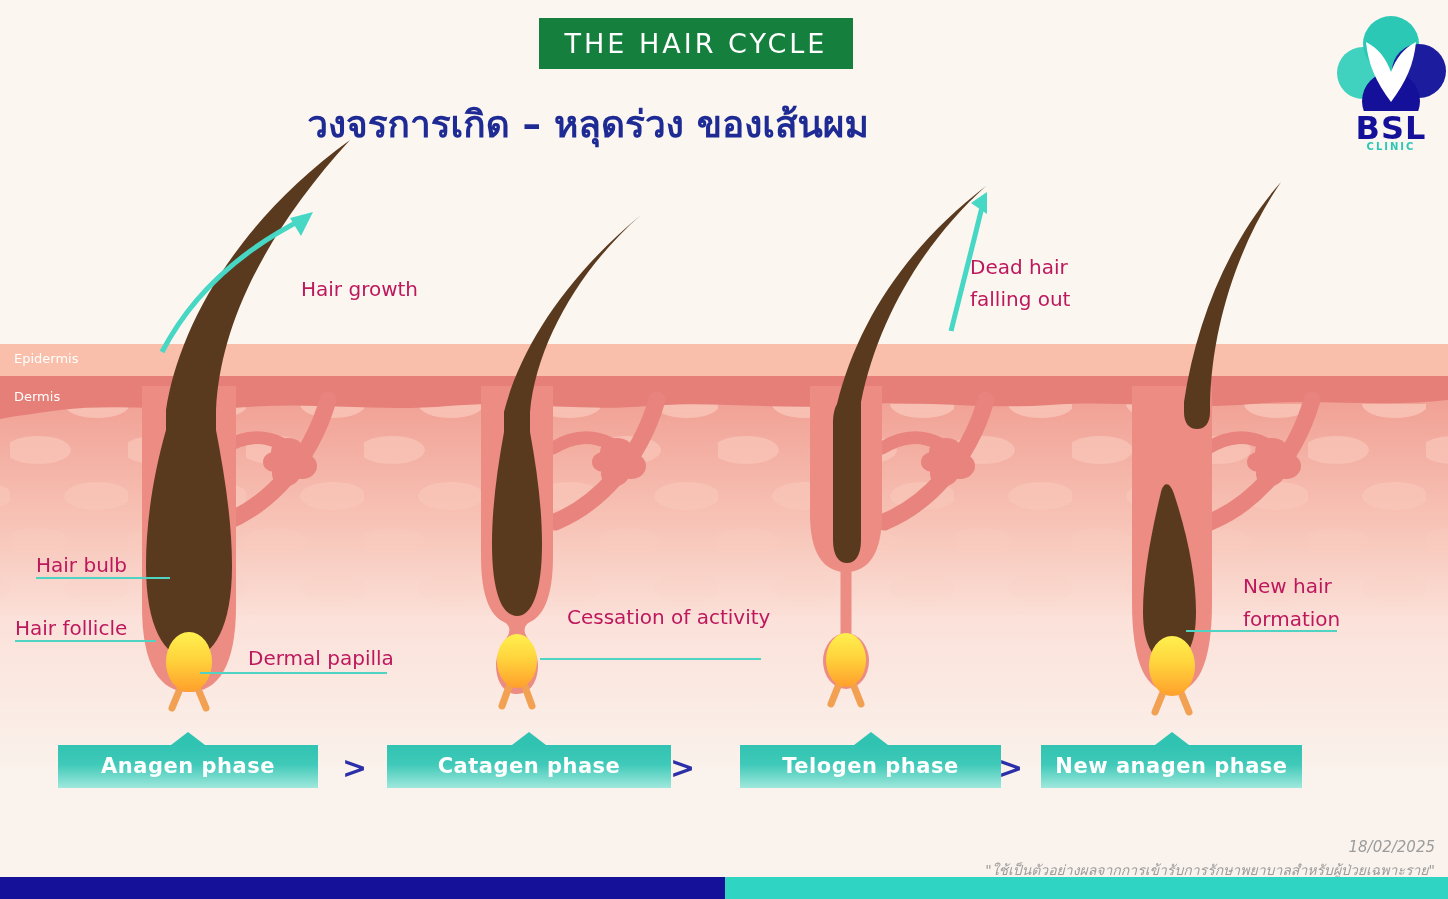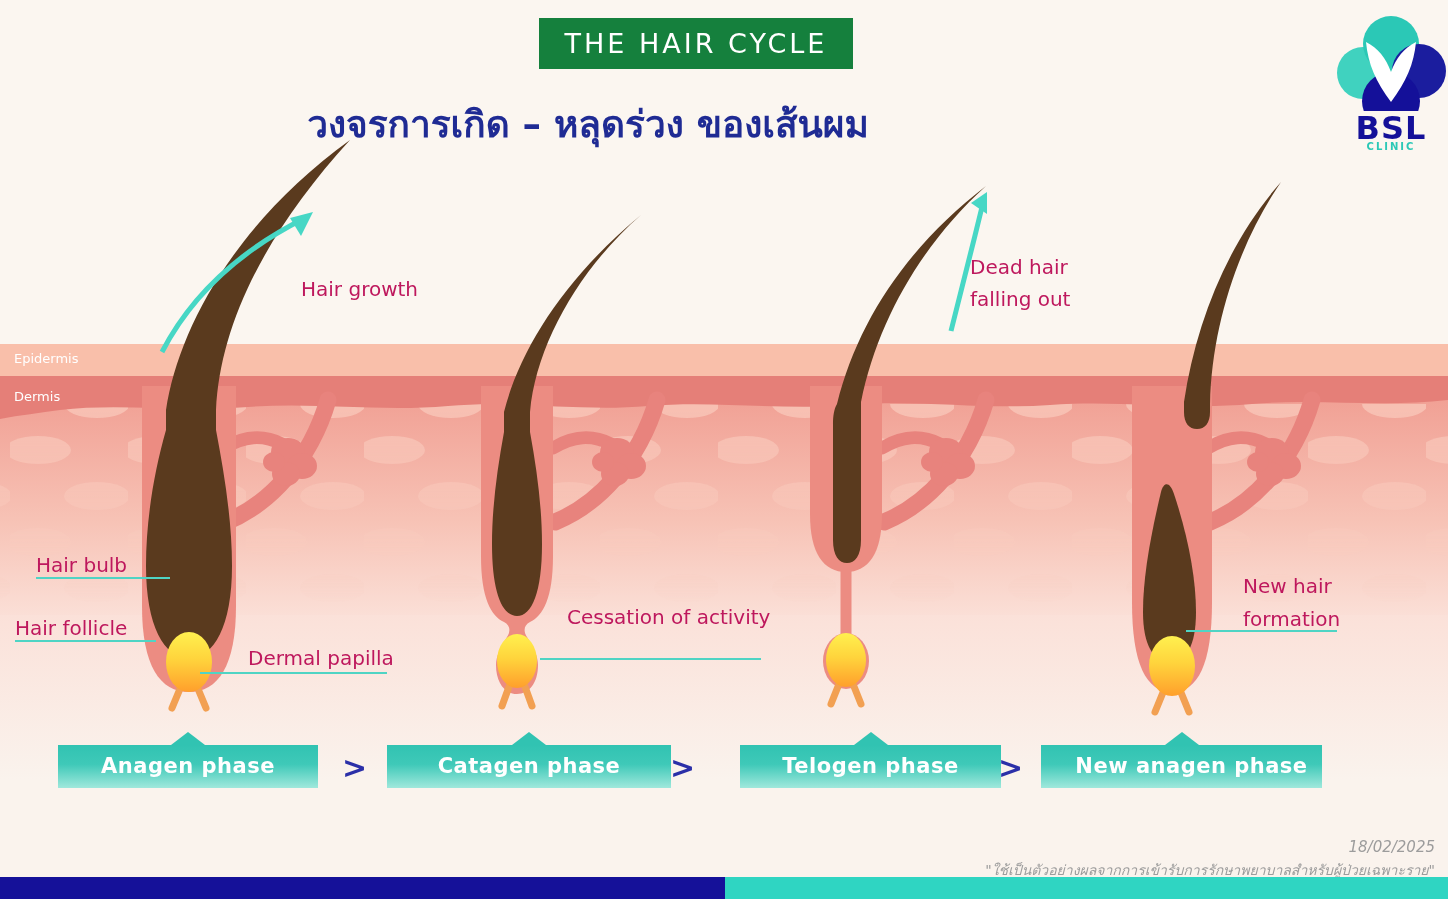--- a/index.html
+++ b/index.html
@@ -187,21 +187,21 @@
 
   <div class="ov anno" style="left:1243px;top:570px;line-height:33px;">
     <div>New hair</div>
     <div>formation</div>
   </div>
   <div class="ov chev" style="left:342px;">&gt;</div>
   <div class="ov phase-btn" style="left:387px;width:284px;">Catagen phase</div>
   <div class="ov chev" style="left:670px;">&gt;</div>
   <div class="ov phase-btn" style="left:740px;width:261px;">Telogen phase</div>
   <div class="ov chev" style="left:998px;">&gt;</div>
-  <div class="ov phase-btn" style="left:1041px;width:261px;padding-left:20px;">New anagen phase</div>
+  <div class="ov phase-btn" style="left:1041px;width:261px;">New anagen phase</div>
 
   <div class="ov footer">
     <div class="date">18/02/2025</div>
     <div class="disc">"ใช้เป็นตัวอย่างผลจากการเข้ารับการรักษาพยาบาลสำหรับผู้ป่วยเฉพาะราย"</div>
   </div>
 
   <div class="bottom-bar ov" style="z-index:2;">
     <div class="bar-navy"></div>
     <div class="bar-teal"></div>
   </div>

